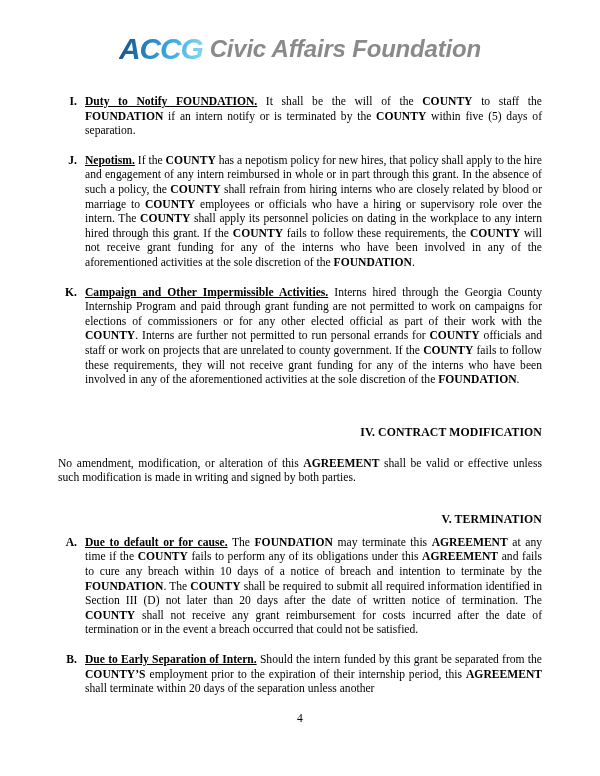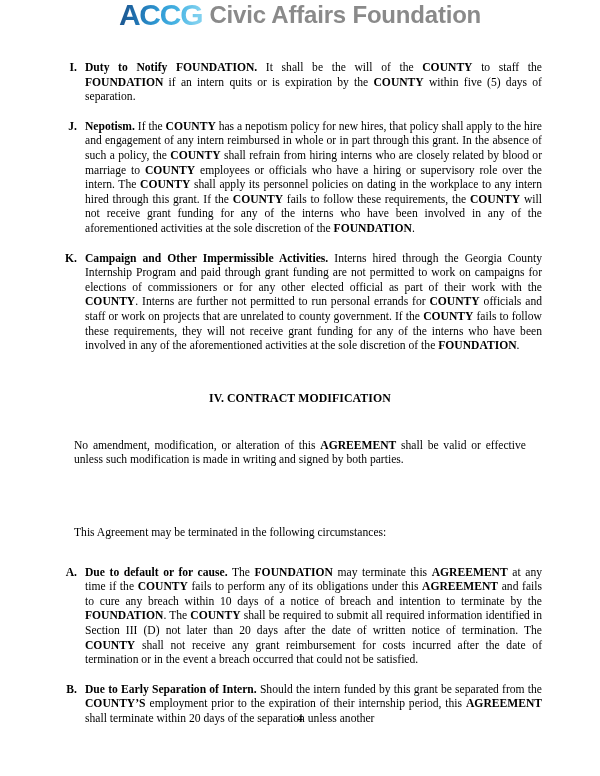--- a/index.html
+++ b/index.html
@@ -21,22 +21,24 @@
     width: 600px;
     height: 776px;
     box-sizing: border-box;
     padding: 0;
     position: relative;
     background: #ffffff;
   }
 
   
   .header {
+    padding-top: 34px;
     text-align: center;
     height: 44px;
+    font-style: italic;
   }
   .logo-lockup {
     display: inline-block;
     white-space: nowrap;
     line-height: 1;
   }
   .logo-accg {
     font-family: "Liberation Sans", "DejaVu Sans", sans-serif;
     font-weight: bold;
     font-size: 30px;
@@ -59,21 +61,21 @@
   }
 
   
   .body-area {
     padding: 0 58px 0 58px;
     font-size: 11.6px;
     line-height: 1.26;
   }
 
   p {
-    margin: 16px;
+    margin: 0;
     text-align: justify;
   }
 
   .list-item {
     display: flex;
     margin-bottom: 11px;
   }
   .list-marker {
     width: 27px;
     flex: 0 0 27px;
@@ -83,28 +85,28 @@
     box-sizing: border-box;
     font-size: 11.6px;
     line-height: 1.26;
   }
   .list-body {
     flex: 1 1 auto;
     text-align: justify;
     font-size: 11.6px;
     line-height: 1.26;
   }
-  .u-b { font-weight: bold; }
+  .u-b { font-weight: bold; text-decoration: underline; }
 
   .section-head {
     font-weight: bold;
     font-size: 11.8px;
     letter-spacing: 0.1px;
     margin: 0;
-    text-align: center;
+    text-align: right;
   }
 
   .gap-lg { height: 26px; }
   .gap-md { height: 17px; }
   .gap-sm { height: 9px; }
   .gap-xs { height: 4px; }
 
   .plain-para {
     text-align: justify;
     font-size: 11.6px;
@@ -131,21 +133,21 @@
     </div>
   </div>
 
   <div class="body-area">
 
     <div class="gap-md"></div>
 
     <div class="list-item">
       <div class="list-marker">I.</div>
       <div class="list-body">
-        <span class="u-b">Duty to Notify FOUNDATION.</span><span><span> It shall be the will of the </span><span style="font-weight: bold;">COUNTY</span><span> to staff the </span><span style="font-weight: bold;">FOUNDATION</span><span> if an intern quits or is expiration by the </span><span style="font-weight: bold;">COUNTY</span><span> within five (5) days of separation.</span></span>
+        <span class="u-b">Duty to Notify FOUNDATION.</span><span><span> It shall be the will of the </span><span style="font-weight: bold;">COUNTY</span><span> to staff the </span><span style="font-weight: bold;">FOUNDATION</span><span> if an intern notify or is terminated by the </span><span style="font-weight: bold;">COUNTY</span><span> within five (5) days of separation.</span></span>
       </div>
     </div>
 
     <div class="gap-xs"></div>
 
     <div class="list-item">
       <div class="list-marker">J.</div>
       <div class="list-body">
         <span class="u-b">Nepotism.</span><span><span>  If the </span><span style="font-weight: bold;">COUNTY</span><span> has a nepotism policy for new hires, that policy shall apply to the hire and engagement of any intern reimbursed in whole or in part through this grant. In the absence of such a policy, the </span><span style="font-weight: bold;">COUNTY</span><span> shall refrain from hiring interns who are closely related by blood or marriage to </span><span style="font-weight: bold;">COUNTY</span><span> employees or officials who have a hiring or supervisory role over the intern. The </span><span style="font-weight: bold;">COUNTY</span><span> shall apply its personnel policies on dating in the workplace to any intern hired through this grant. If the </span><span style="font-weight: bold;">COUNTY</span><span> fails to follow these requirements, the </span><span style="font-weight: bold;">COUNTY</span><span> will not receive grant funding for any of the interns who have been involved in any of the aforementioned activities at the sole discretion of the </span><span style="font-weight: bold;">FOUNDATION</span><span>.</span></span>
       </div>
@@ -161,21 +163,21 @@
     </div>
 
     <div class="gap-lg"></div>
 
     <div class="section-head">IV.  CONTRACT MODIFICATION</div>
     <div class="gap-md"></div>
     <p class="plain-para"><span>No amendment, modification, or alteration of this </span><span style="font-weight: bold;">AGREEMENT</span><span> shall be valid or effective unless such modification is made in writing and signed by both parties.</span></p>
 
     <div class="gap-lg"></div>
 
-    <p class="plain-para">This Agreement may be terminated in the following circumstances:</p>
+    <div class="section-head">V.  TERMINATION</div>
 
     <div class="gap-sm"></div>
 
     <div class="list-item">
       <div class="list-marker">A.</div>
       <div class="list-body">
         <span class="u-b">Due to default or for cause.</span><span><span>  The </span><span style="font-weight: bold;">FOUNDATION</span><span> may terminate this </span><span style="font-weight: bold;">AGREEMENT</span><span> at any time if the </span><span style="font-weight: bold;">COUNTY</span><span> fails to perform any of its obligations under this </span><span style="font-weight: bold;">AGREEMENT</span><span> and fails to cure any breach within 10 days of a notice of breach and intention to terminate by the </span><span style="font-weight: bold;">FOUNDATION</span><span>. The </span><span style="font-weight: bold;">COUNTY</span><span> shall be required to submit all required information identified in Section III (D) not later than 20 days after the date of written notice of termination.  The </span><span style="font-weight: bold;">COUNTY</span><span> shall not receive any grant reimbursement for costs incurred after the date of termination or in the event a breach occurred that could not be satisfied.</span></span>
       </div>
     </div>
 

